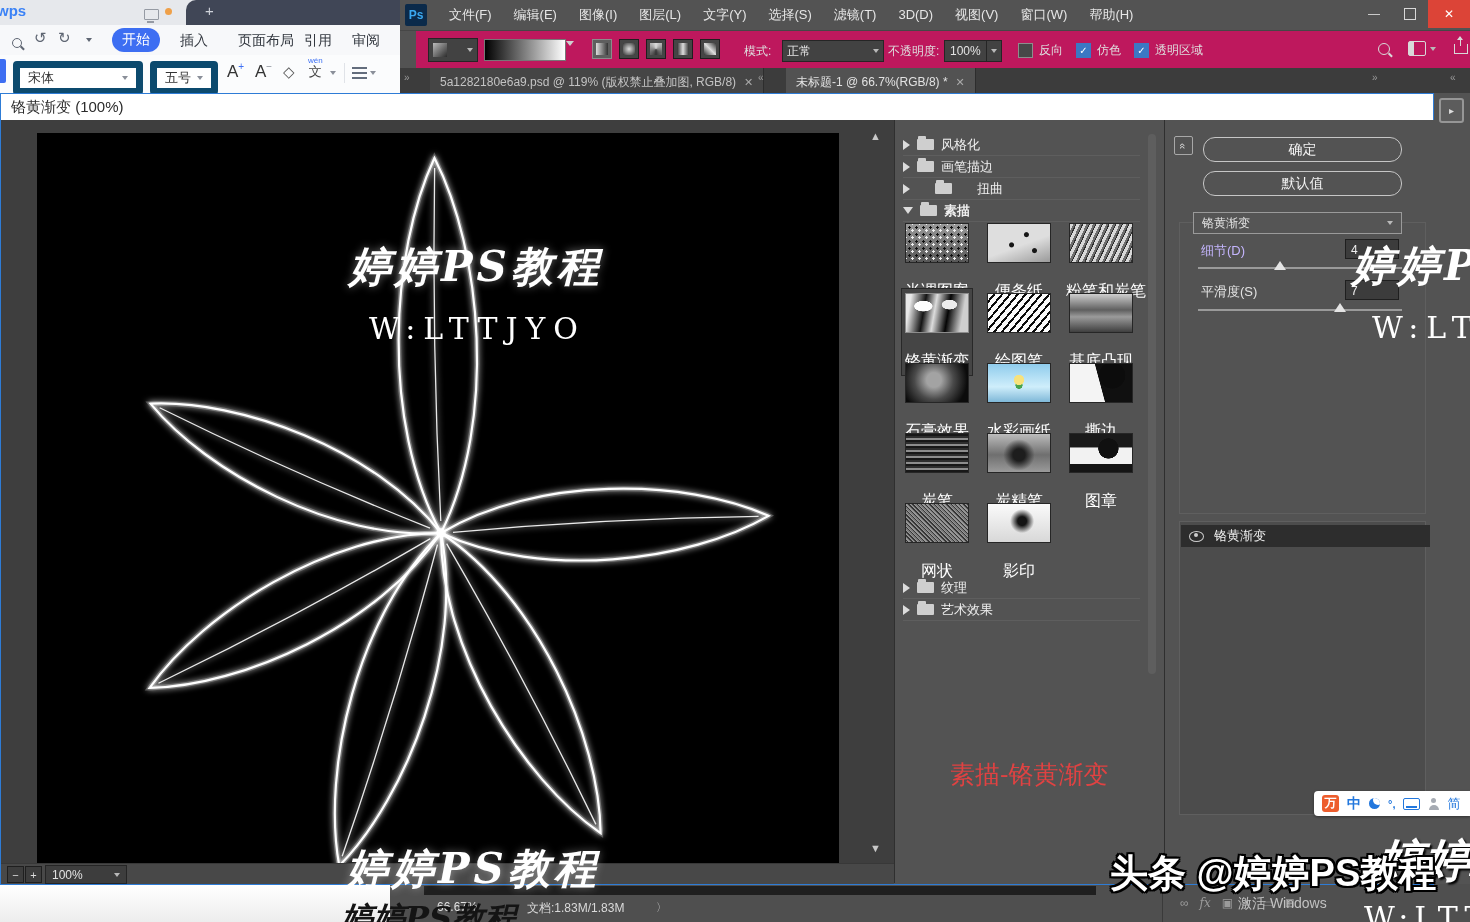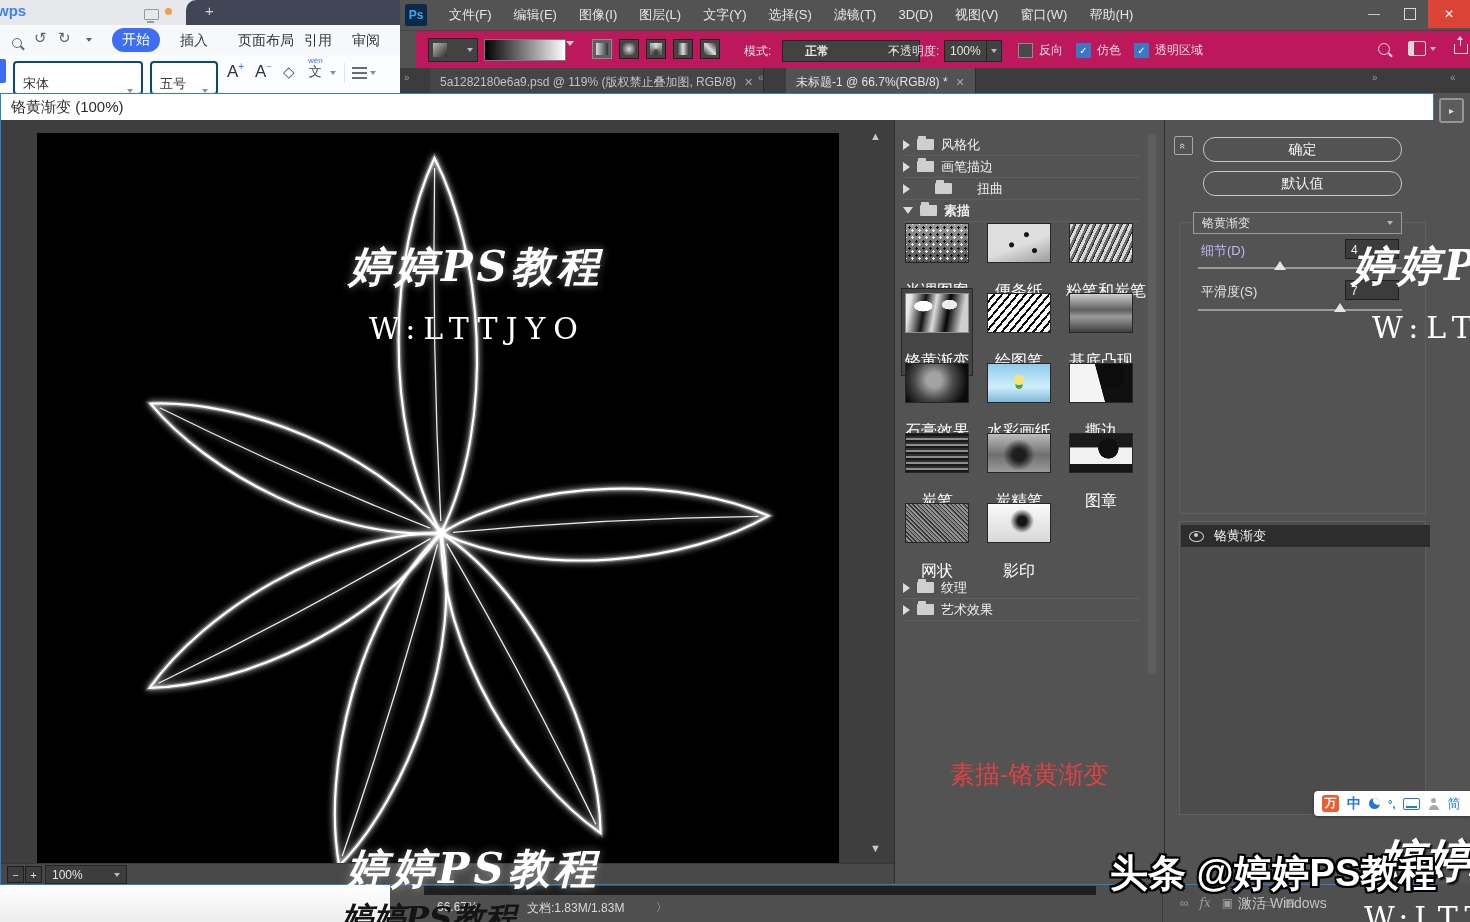--- a/index.html
+++ b/index.html
@@ -48,21 +48,21 @@
   .t13{background:repeating-linear-gradient(45deg,#7b7b7b 0 1px,#363636 1px 2px,#989898 2px 3px);}
   .t14{background:radial-gradient(circle at 55% 45%,#141414 0 11%,transparent 30%),linear-gradient(#fafafa,#d8d8d8);}
   .pill-btn{width:197px;height:23px;border:1px solid #c6c6c6;border-radius:12px;display:flex;align-items:center;justify-content:center;font-size:14px;color:#f2f2f2;cursor:pointer;}
   .numbox{width:54px;height:20px;background:#3c3c3c;border:1px solid #1f1f1f;color:#eee;font-size:12px;padding-left:5px;box-sizing:border-box;line-height:20px;}
   .slider-track{height:2px;background:#9a9a9a;}
   .slider-thumb{width:0;height:0;border-left:6px solid transparent;border-right:6px solid transparent;border-bottom:9px solid #e4e4e4;}
   .eye{width:13px;height:9px;border:1px solid #cdcdcd;border-radius:50%;position:relative;display:inline-block;}
   .eye::after{content:"";position:absolute;width:4px;height:4px;background:#cdcdcd;border-radius:50%;top:1.5px;left:3.5px;}
   
   .wps-tab-label{font-size:14px;color:#32373f;padding:0 12px;line-height:30px;}
-  .wbox{background:#fff;border:2px solid #0c4a6e;border-radius:4px;height:34px;display:flex;align-items:flex-end;font-size:13px;color:#333;box-sizing:border-box;}
+  .wbox{background:#fff;border:7px solid #0c4a6e;border-radius:4px;height:34px;display:flex;align-items:center;font-size:13px;color:#333;box-sizing:border-box;}
   .icon-search{width:8px;height:8px;border:1.6px solid #5f6673;border-radius:50%;position:relative;display:inline-block;}
   .icon-search::after{content:"";position:absolute;width:5px;height:1.6px;background:#5f6673;transform:rotate(45deg);right:-4px;bottom:-2px;}
   .icon-search.lg{width:10px;height:10px;border-color:#d9d9d9;}
   .icon-search.lg::after{background:#d9d9d9;}
   .icon-monitor{width:13px;height:9px;border:1.5px solid #959aa3;border-radius:1px;position:relative;display:inline-block;}
   .icon-monitor::after{content:"";position:absolute;width:7px;height:1.5px;background:#959aa3;left:1.5px;bottom:-3.5px;}
   .icon-ws{width:16px;height:13px;border:1.5px solid #d9d9d9;border-radius:2px;position:relative;display:inline-block;}
   .icon-ws::before{content:"";position:absolute;left:0;top:0;bottom:0;width:5px;background:#d9d9d9;}
   .icon-share{width:12px;height:9px;border:1.5px solid #d9d9d9;border-top:none;position:relative;display:inline-block;}
   .icon-share::before{content:"";position:absolute;left:4.5px;top:-7px;width:1.6px;height:9px;background:#d9d9d9;}
@@ -125,21 +125,21 @@
           <span style="background:conic-gradient(#ddd,#333,#ddd);"></span>
         </div>
       <div class="gtype">
           <span style="background:linear-gradient(90deg,#333,#ddd,#333);"></span>
         </div>
       <div class="gtype">
           <span style="background:linear-gradient(45deg,#333,#ddd 50%,#333);"></span>
         </div>
     </div>
     <span class="opt-label abs nw" style="left:328px;top:12px;">模式:</span>
-    <div class="dd abs" style="left:366px;top:9px;width:92px;height:20px;padding:0 22px;justify-content:space-between;font-weight:bold;">
+    <div class="dd abs" style="left:366px;top:9px;width:92px;height:20px;padding:0 4px;justify-content:space-between;">
       <span>正常</span>
         <span class="chev-sm"></span>
     </div>
     <span class="opt-label abs nw" style="left:472px;top:12px;">不透明度:</span>
     <div class="dd abs" style="left:528px;top:9px;width:42px;height:20px;padding:0 5px;">
         <span>100%</span>
       </div>
     <div class="dd abs" style="left:570px;top:9px;width:14px;height:20px;justify-content:center;">
         <span class="chev-sm"></span>
       </div>

